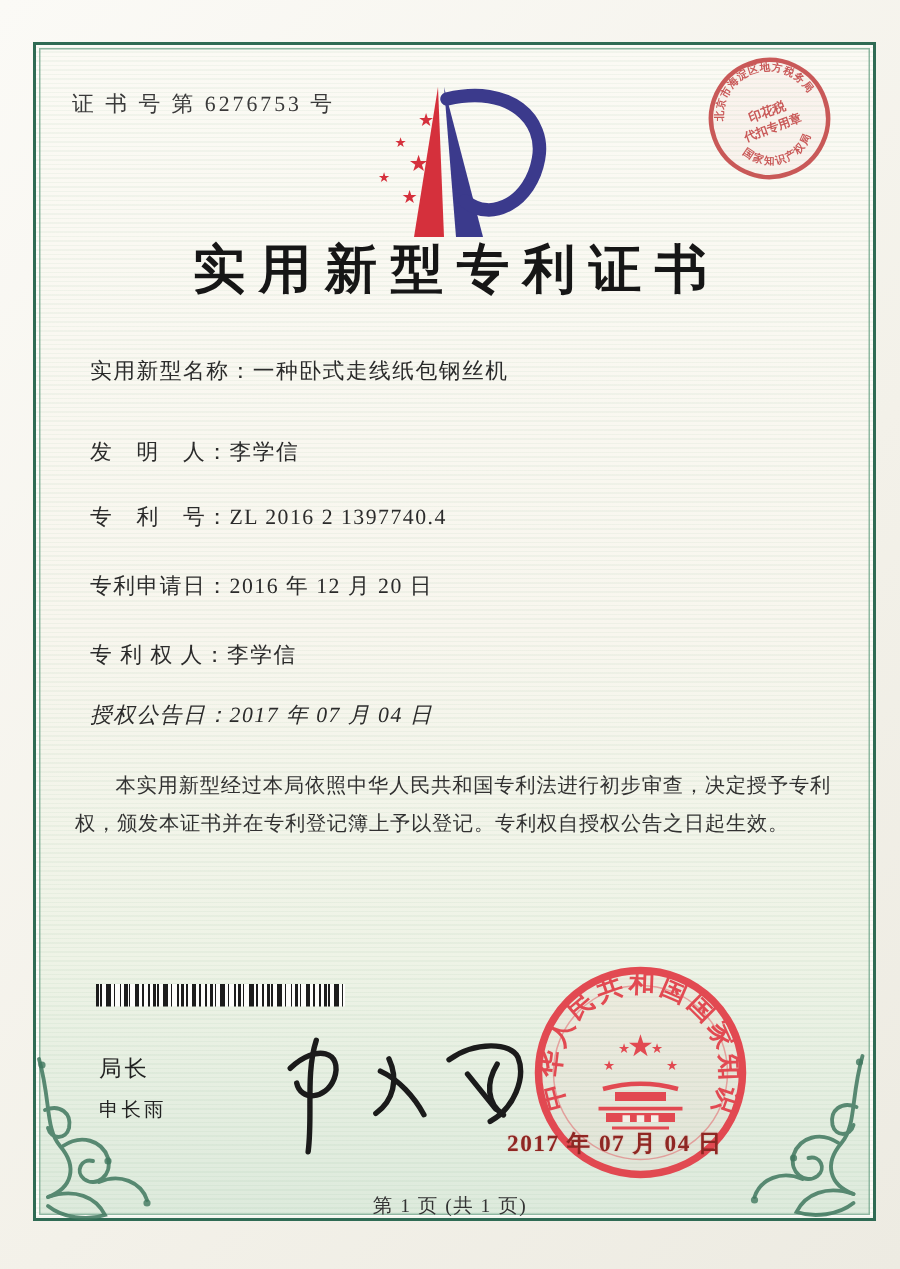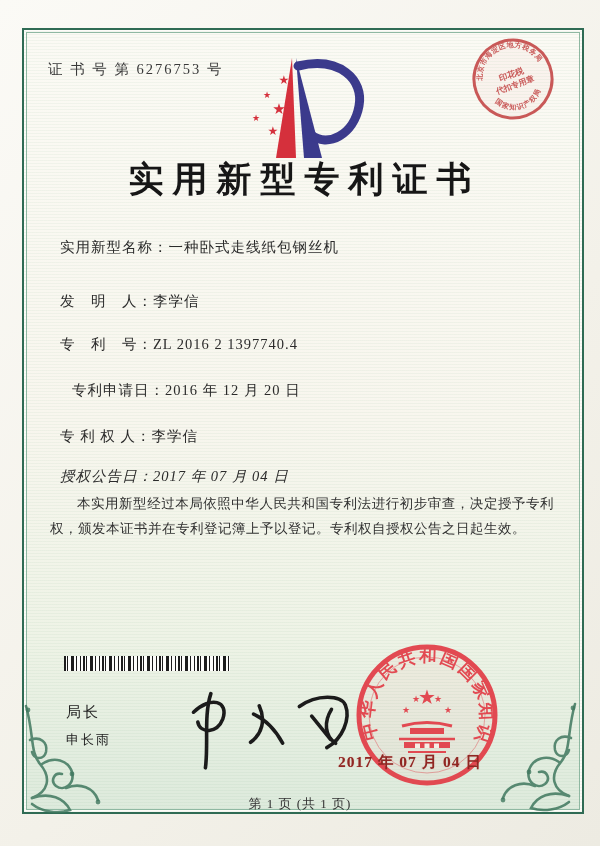--- a/index.html
+++ b/index.html
@@ -21,23 +21,23 @@
     background:repeating-linear-gradient(0deg,rgba(110,165,125,0.07) 0 1px,rgba(0,0,0,0) 1px 3px);
     pointer-events:none;
   }
   .abs{position:absolute;}
   .cert-number{left:48px;top:60px;font-size:14.5px;letter-spacing:2px;color:#3a3a3a;}
   .title{
     left:0;top:156px;width:600px;text-align:center;
     font-size:35px;font-weight:bold;letter-spacing:9px;text-indent:9px;color:#161616;
   }
   .field{left:60px;font-size:14.5px;color:#2b2b2b;letter-spacing:1px;white-space:nowrap;}
-  .f0{top:238px;} .f1{top:292px;} .f2{top:335px;} .f3{top:381px;margin-left:12px;} .f4{top:427px;} .f5{top:467px;font-style:italic;}
+  .f0{top:238px;} .f1{top:292px;} .f2{top:335px;} .f3{top:381px;} .f4{top:427px;} .f5{top:467px;font-style:italic;}
   .body-text{
-    left:50px;top:492px;width:504px;
+    left:50px;top:512px;width:504px;
     font-size:13.5px;line-height:24.5px;color:#313131;
     text-align:justify;letter-spacing:0.5px;
   }
   .body-text p{margin:0;text-indent:2em;}
   .barcode{
     left:64px;top:656px;width:166px;height:15px;
     background:repeating-linear-gradient(90deg,
       #1c1c1c 0 2px,#fdfdfb 2px 3px,#1c1c1c 3px 4px,#fdfdfb 4px 7px,
       #1c1c1c 7px 10px,#fdfdfb 10px 12px,#1c1c1c 12px 13px,#fdfdfb 13px 16px,
       #1c1c1c 16px 17px,#fdfdfb 17px 19px);

